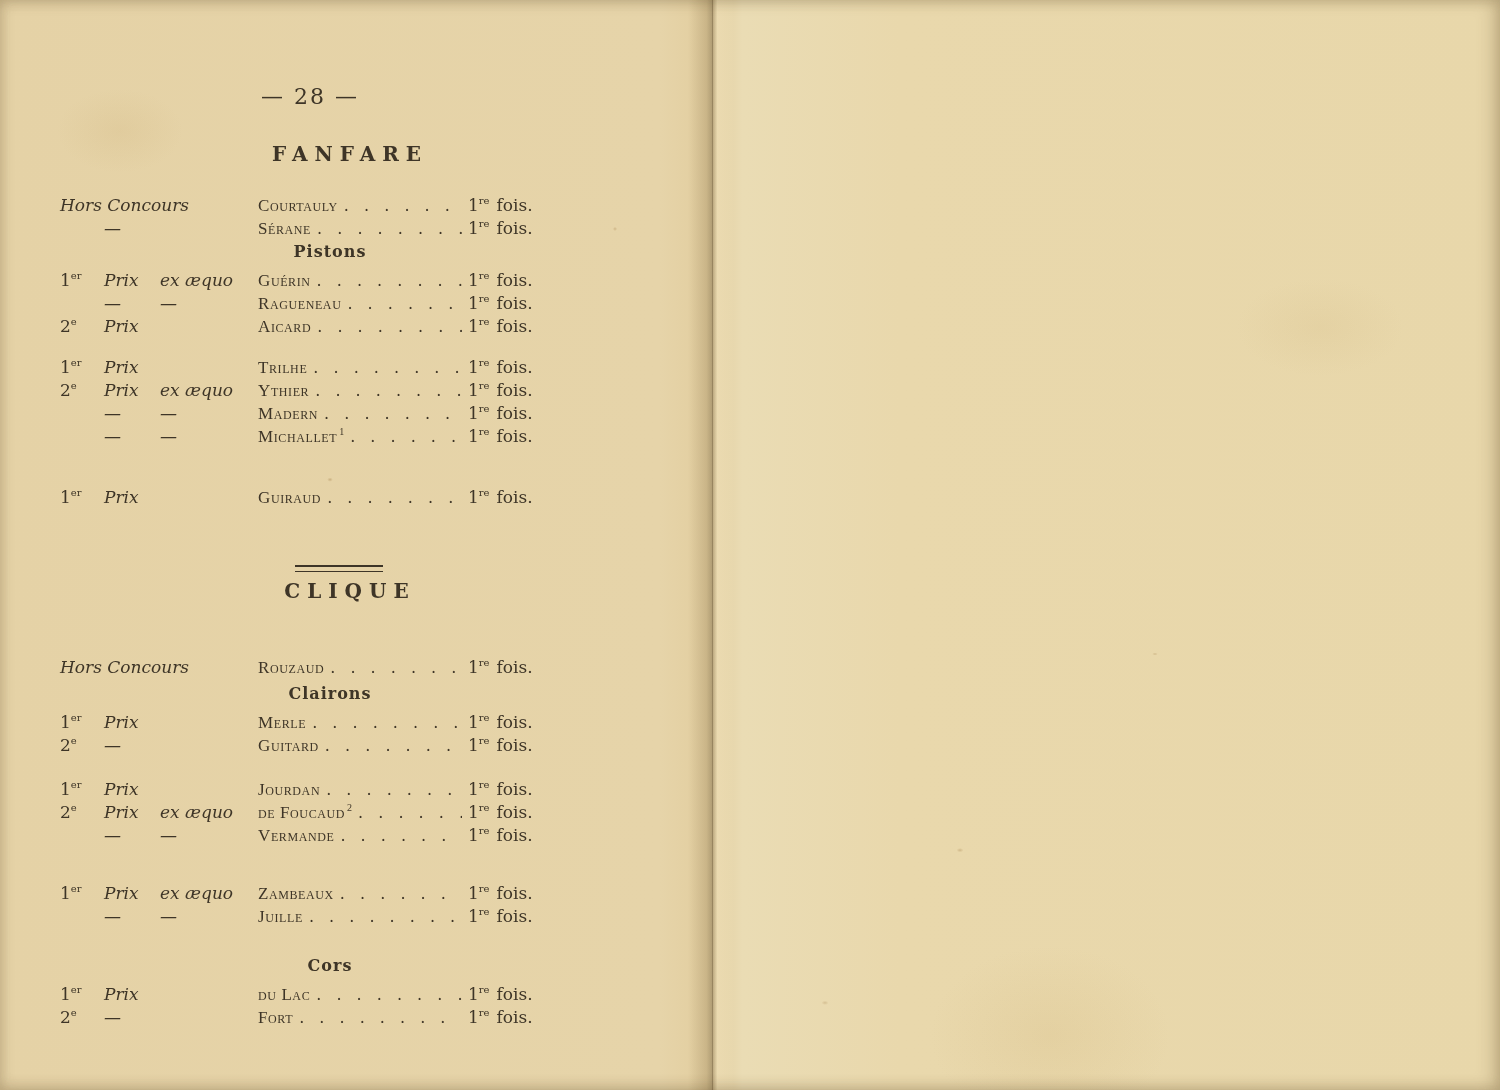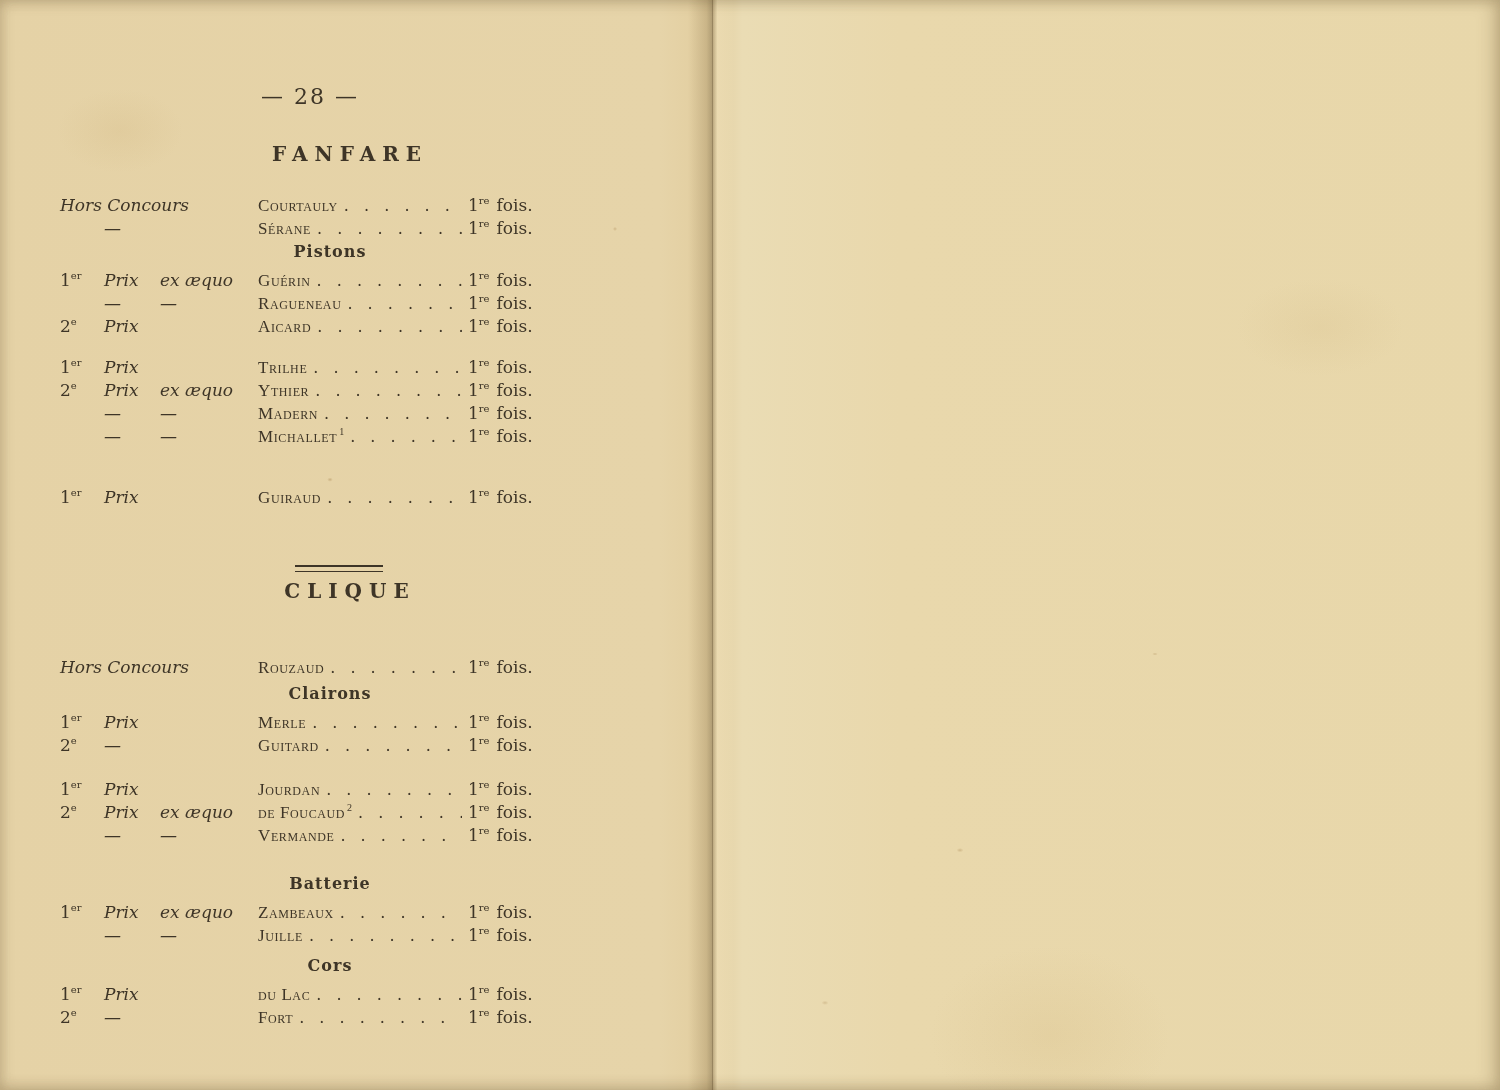--- a/index.html
+++ b/index.html
@@ -196,21 +196,20 @@
           <div class="row">
             <span class="prefix"><span class="pn"></span><span class="pw it">—</span><span class="px it">—</span></span>
             <span class="name">Vermande</span>
             <span class="leader"></span>
             <span class="result"><span class="rn">1<sup>re</sup></span><span class="rw">fois.</span></span>
           </div>
         </div>
     </section>
 
     <section class="sec" style="top:874px;">
-      <h3>Batterie</h3>
       <div class="rows">
           <div class="row">
             <span class="prefix"><span class="pn">1<sup>er</sup></span><span class="pw it">Prix</span><span class="px it">ex æquo</span></span>
             <span class="name">Zambeaux</span>
             <span class="leader"></span>
             <span class="result"><span class="rn">1<sup>re</sup></span><span class="rw">fois.</span></span>
           </div>
           <div class="row">
             <span class="prefix"><span class="pn"></span><span class="pw it">—</span><span class="px it">—</span></span>
             <span class="name">Juille</span>

